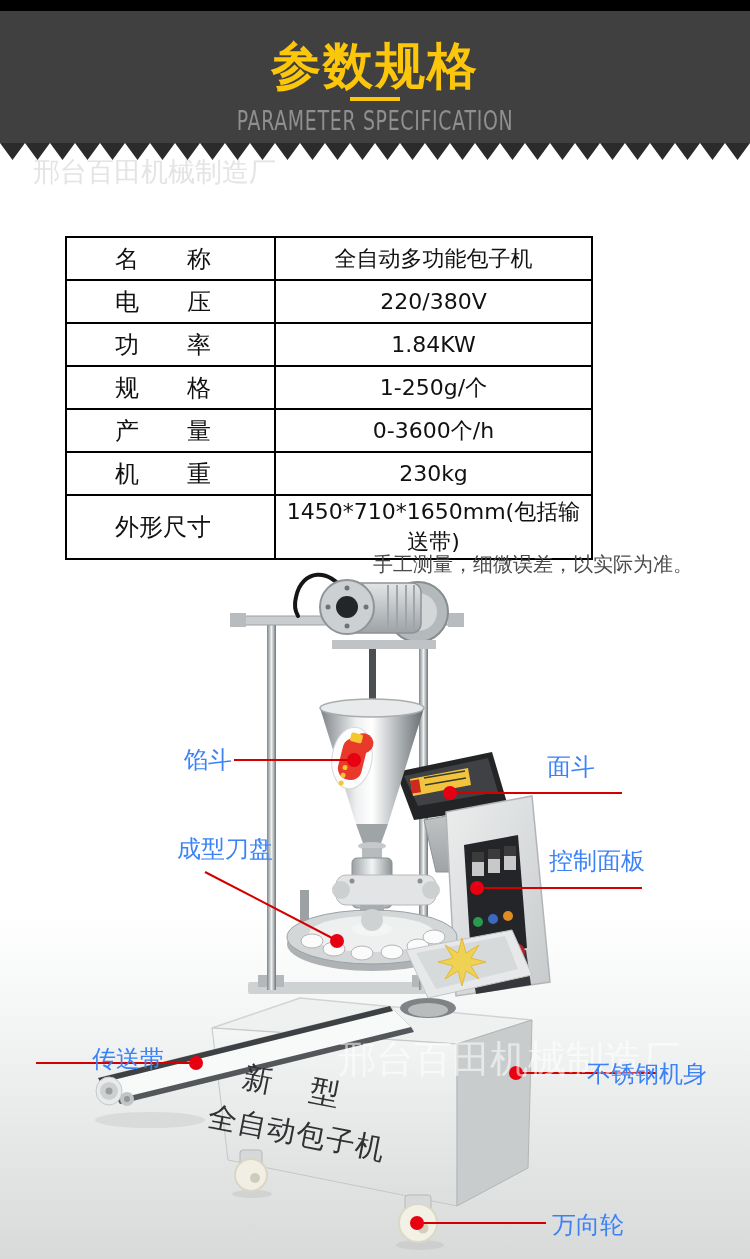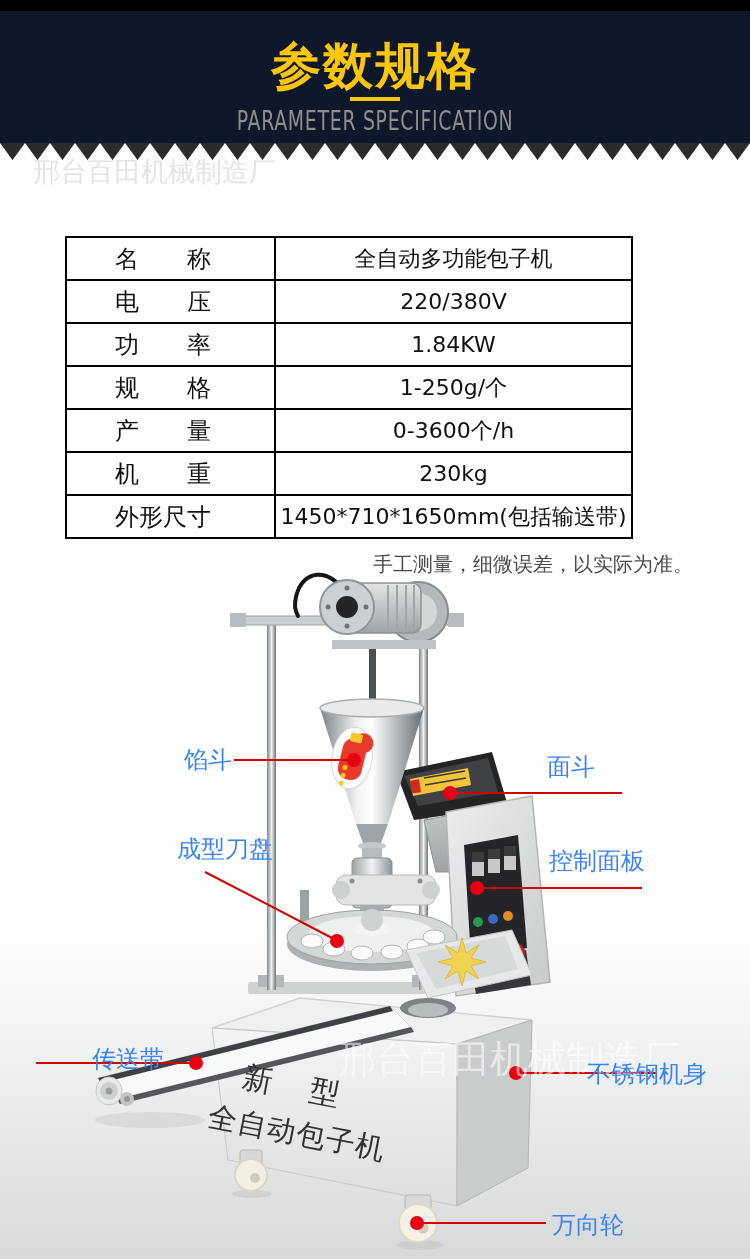--- a/index.html
+++ b/index.html
@@ -1,36 +1,36 @@
 <!DOCTYPE html>
 <html><head>
 <meta charset="utf-8">
 <style>
   html,body{margin:0;padding:0;background:#fff;}
   .page{position:relative;width:750px;height:1259px;overflow:hidden;background:#fff;
         font-family:"DejaVu Sans","Liberation Sans",sans-serif;}
 
   
-  .header{position:absolute;top:0;left:0;width:750px;height:143px;background:#0f172a;z-index:2;}
+  .header{position:absolute;top:0;left:0;width:750px;height:143px;background:#404040;z-index:2;}
   .header-topline{position:absolute;top:0;left:0;width:100%;height:11px;background:#000;}
   .page-title{position:absolute;top:33px;width:100%;text-align:center;margin:0;
               font-size:50px;font-weight:bold;color:#fcc60a;letter-spacing:2px;}
   .title-divider{position:absolute;top:97px;left:350px;width:50px;height:4px;background:#fcc60a;}
   .page-subtitle{position:absolute;top:105px;width:100%;text-align:center;
                  font-size:27px;color:#8f8f8f;letter-spacing:1px;
                  transform:scaleX(.70);transform-origin:50% 50%;}
   .zigzag{position:absolute;top:143px;left:0;width:750px;height:18px;z-index:3;display:block;}
 
   
   .watermark{position:absolute;white-space:nowrap;pointer-events:none;}
   .wm1{top:154px;left:33px;font-size:27px;color:#e4e4e4;z-index:1;}
   .wm2{top:1034px;left:338px;font-size:38px;color:rgba(255,255,255,.55);z-index:6;}
 
   
-  .spec-table{position:absolute;top:236px;left:65px;width:568px;border-collapse:collapse;
+  .spec-table{position:absolute;top:236px;left:65px;width:528px;border-collapse:collapse;
               background:#fff;z-index:2;}
   .spec-table td{border:2px solid #000;height:39px;color:#111;}
   .spec-table td.lbl{width:158px;font-size:24px;padding-left:48px;}
   .spec-table td.val{text-align:center;font-size:22px;}
 
   
   .note{position:absolute;top:551px;right:57px;font-size:20px;color:#4a4a4a;
         white-space:nowrap;z-index:4;}
 
   

